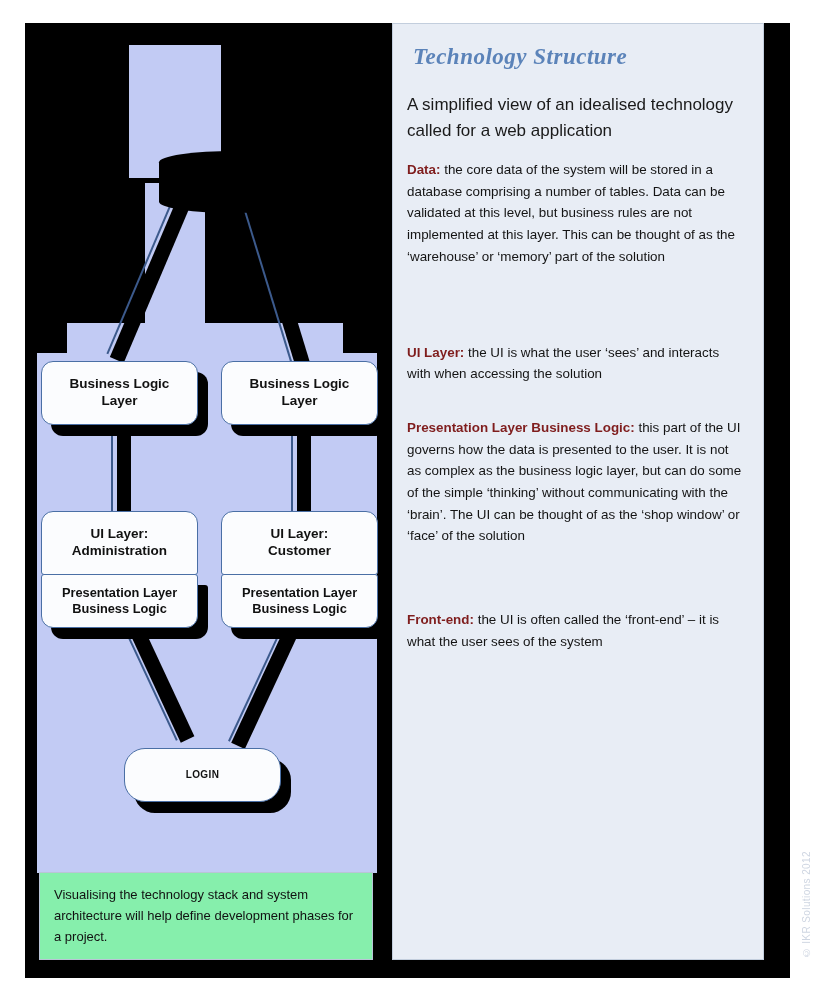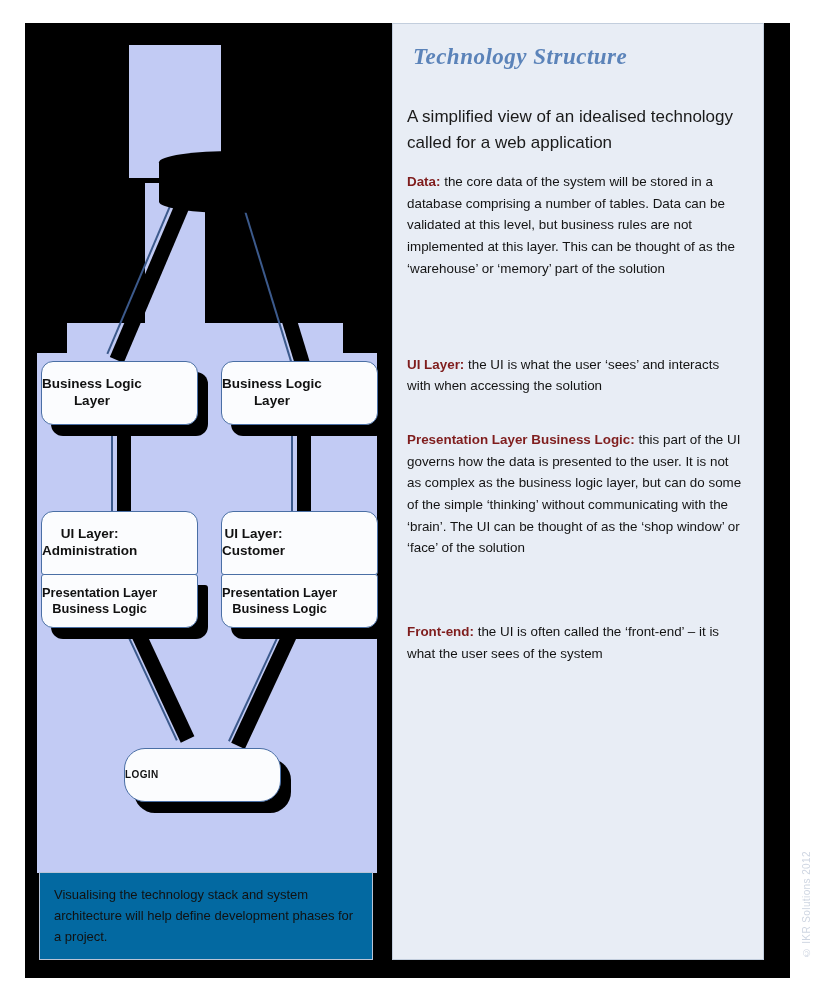--- a/index.html
+++ b/index.html
@@ -15,47 +15,47 @@
   
   .lav{position:absolute;background:#c2cbf4;}
 
   
   .conn{position:absolute;background:#3c5a8c;transform-origin:0 0;}
   .conn-sh{position:absolute;background:#000000;transform-origin:0 0;}
 
   
   .node{position:absolute;background:#fbfcfe;border:1.5px solid #4a6fa5;
         border-radius:12px;box-shadow:10px 11px 0 0 #000000;
-        display:flex;align-items:center;justify-content:flex-start;text-align:center;
+        display:flex;align-items:center;justify-content:center;text-align:center;
         color:#111111;font-weight:600;font-size:13.5px;line-height:1.25;z-index:6;}
   .node.sq-top{border-bottom-left-radius:3px;border-bottom-right-radius:3px;box-shadow:none;}
   .node.sq-bot{border-top-left-radius:3px;border-top-right-radius:3px;}
 
   
   #db{position:absolute;z-index:7;}
   #db .body{position:absolute;left:0;top:18px;width:132px;height:118px;background:#ffffff;
             border-left:1.5px solid #3f6194;border-right:1.5px solid #3f6194;}
   #db .bot{position:absolute;left:0;top:110px;width:132px;height:36px;background:#ffffff;
            border:1.5px solid #3f6194;border-radius:50%/50%;box-sizing:border-box;}
   #db .top{position:absolute;left:0;top:0;width:132px;height:38px;background:#ffffff;
            border:1.5px solid #3f6194;border-radius:50%/50%;box-sizing:border-box;}
   #db .lbl{position:absolute;left:0;top:62px;width:132px;text-align:center;
            font-size:13.5px;font-weight:700;color:#111;letter-spacing:.3px;}
   #db-shadow{position:absolute;background:#000;border-radius:50%/18%;z-index:5;}
 
   
   #caption{position:absolute;left:39px;top:872px;width:330px;height:88px;
-           background:#0369a1;border:1px solid #b9c4d6;box-sizing:border-box;
+           background:#86efac;border:1px solid #b9c4d6;box-sizing:border-box;
            padding:12px 14px 0 14px;font-size:13px;line-height:1.6;color:#111;}
 
   
   #panel{position:absolute;left:392px;top:23px;width:372px;height:937px;
          background:#e8edf5;border:1px solid #c3cedd;box-sizing:border-box;
          padding:14px 20px 0 14px;overflow:hidden;}
-  #panel h1{margin:6px 0 34px 6px;font-family:"Liberation Serif","DejaVu Serif",serif;
+  #panel h1{margin:6px 0 22px 6px;font-family:"Liberation Serif","DejaVu Serif",serif;
             font-style:italic;font-weight:700;font-size:23px;color:#5b83b9;letter-spacing:.5px;}
   #panel .lede{margin:0 0 16px 0;font-size:17px;line-height:1.5;color:#1a1a1a;}
   #panel p.para{margin:0 0 14px 0;font-size:13.4px;line-height:1.62;color:#141414;}
   #panel p.para b{color:#7f1d1d;font-weight:700;}
   .gap-lg{height:30px;}
   .gap-md{height:18px;}
 
   
   #copyright{position:absolute;right:3px;bottom:42px;writing-mode:vertical-rl;
              transform:rotate(180deg);font-size:10px;color:#cfd6e2;letter-spacing:.4px;

